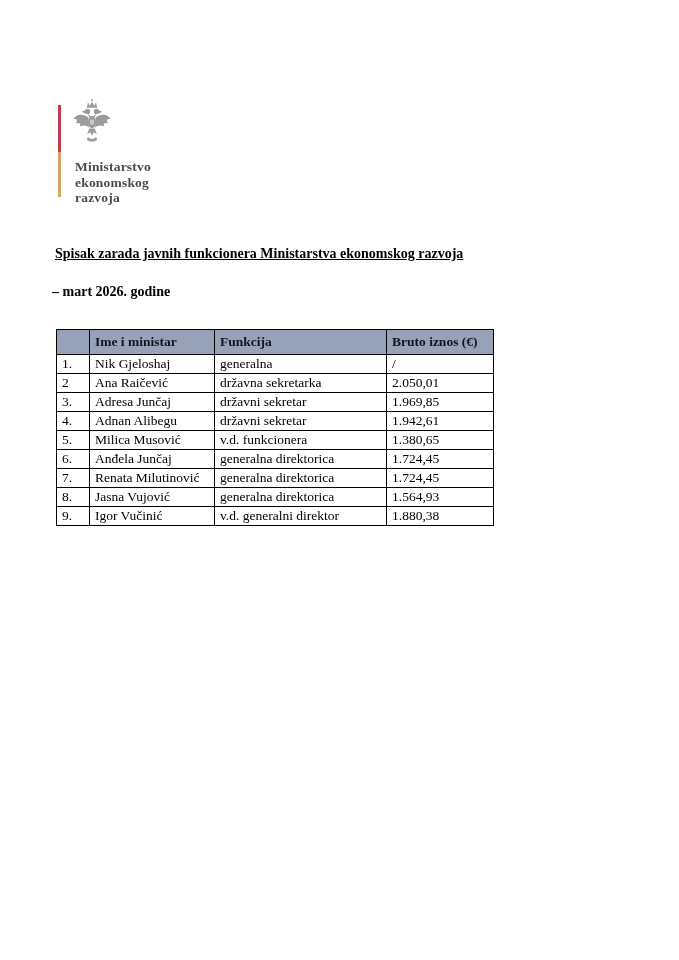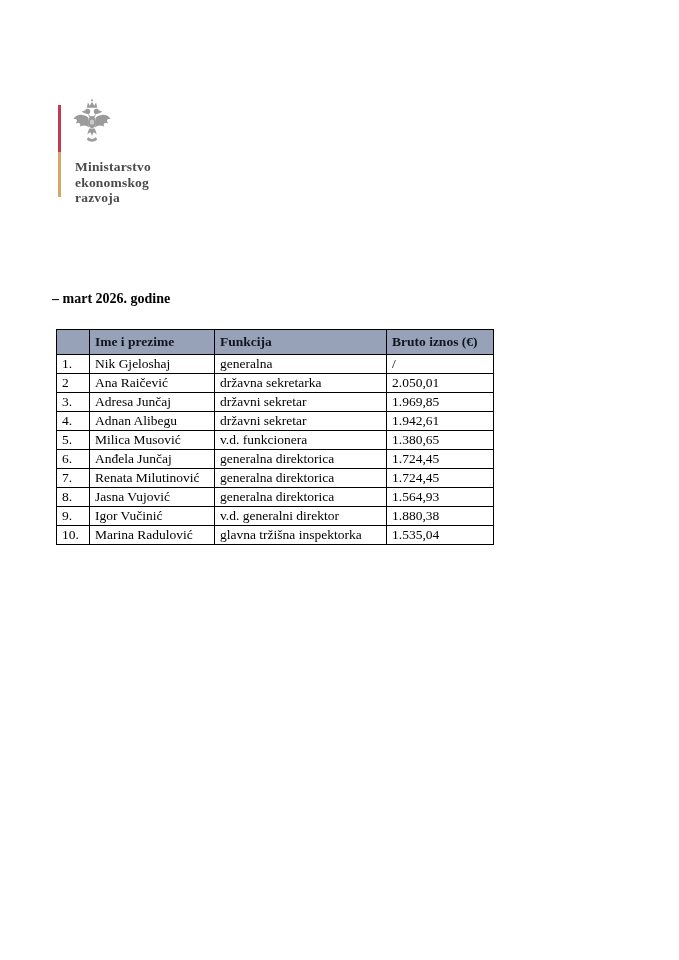--- a/index.html
+++ b/index.html
@@ -30,21 +30,21 @@
   }
   .contact a{color:#2f9fd8;text-decoration:none;display:block;}
   
   .title{
     position:absolute;left:55px;top:246px;
     font-size:14px;font-weight:bold;
     text-decoration:underline;
     white-space:nowrap;
   }
   .subtitle{
-    position:absolute;left:52px;top:291px;
+    position:absolute;left:52px;top:284px;
     font-size:14px;font-weight:bold;
   }
   
   table.salaries{
     position:absolute;left:56px;top:329px;
     border-collapse:collapse;
     table-layout:fixed;
     font-family:"Liberation Serif", serif;
     font-size:13.5px;line-height:16px;
   }
@@ -94,33 +94,34 @@
     <rect x="45" y="54" width="10" height="12" rx="2" fill="#c9c9c9"></rect>
   </svg>
 
   <div class="brand">
     <div>Ministarstvo</div>
     <div>ekonomskog</div>
     <div>razvoja</div>
   </div>
 
 
+  <div class="title">Spisak zarada javnih funkcionera Ministarstva ekonomskog razvoja</div>
   <div class="subtitle">– mart 2026. godine</div>
 
   <table class="salaries">
     <colgroup>
       <col class="col-num">
         <col class="col-name">
         <col class="col-func">
         <col class="col-amt">
     </colgroup>
     <thead>
       <tr>
         <th></th>
-        <th>Ime i prezime</th>
+        <th>Ime i ministar</th>
         <th>Funkcija</th>
         <th>Bruto iznos (€)</th>
       </tr>
     </thead>
     <tbody>
         <tr>
           <td>1.</td>
           <td>Nik Gjeloshaj</td>
           <td>generalna</td>
           <td>/</td>
@@ -166,22 +167,16 @@
           <td>Jasna Vujović</td>
           <td>generalna direktorica</td>
           <td>1.564,93</td>
         </tr>
         <tr>
           <td>9.</td>
           <td>Igor Vučinić</td>
           <td>v.d. generalni direktor</td>
           <td>1.880,38</td>
         </tr>
-        <tr>
-          <td>10.</td>
-          <td>Marina Radulović</td>
-          <td>glavna tržišna inspektorka</td>
-          <td>1.535,04</td>
-        </tr>
       </tbody>
   </table>
 
 </div>
 
 </body></html>

